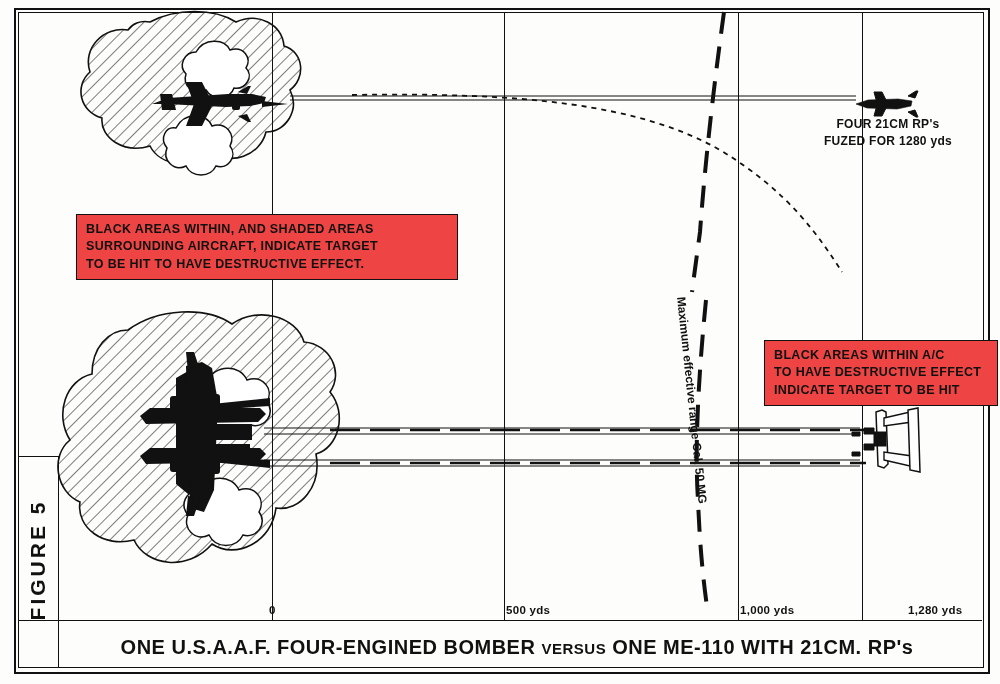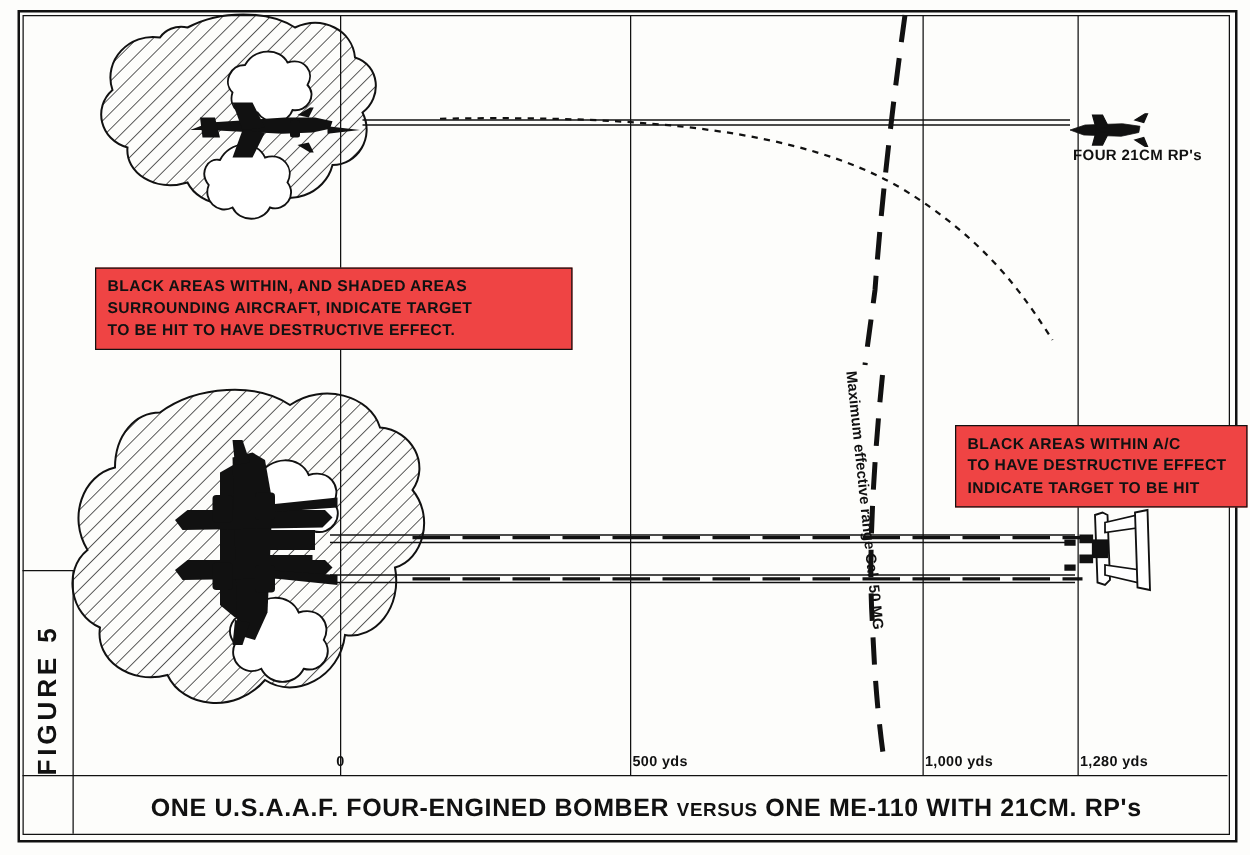--- a/index.html
+++ b/index.html
@@ -162,30 +162,31 @@
     <p>SURROUNDING AIRCRAFT, INDICATE TARGET</p>
     <p>TO BE HIT TO HAVE DESTRUCTIVE EFFECT.</p>
   </div>
 
   <div class="callout" style="left:764px;top:340px;width:214px;">
     <p>BLACK AREAS WITHIN A/C</p>
     <p>TO HAVE DESTRUCTIVE EFFECT</p>
     <p>INDICATE TARGET TO BE HIT</p>
   </div>
 
-  <div class="rp-label" style="left:820px;top:116px;width:180px;">
+  <div class="rp-label" style="left:798px;top:116px;width:180px;">
     <div>FOUR 21CM RP's</div>
+    <div>FUZED FOR 1280 yds</div>
   </div>
 
   <div class="mer-label" style="left:688px;top:296px;transform:rotate(84deg);">Maximum effective range Cal. 50 MG</div>
 
   <div class="axis-label" style="left:269px;top:604px;">0</div>
   <div class="axis-label" style="left:506px;top:604px;">500 yds</div>
   <div class="axis-label" style="left:740px;top:604px;">1,000 yds</div>
-  <div class="axis-label" style="left:864px;top:604px;">1,280 yds</div>
+  <div class="axis-label" style="left:908px;top:604px;">1,280 yds</div>
 
   <div class="figure-box"></div>
   <div class="figure-label">
     <span>FIGURE 5</span>
   </div>
 
   <div class="title-bar">
     <div class="title-text"><span>ONE U.S.A.A.F. FOUR-ENGINED BOMBER </span><span class="small">VERSUS</span><span> ONE ME-110 WITH 21CM. RP's</span></div>
   </div>
 

